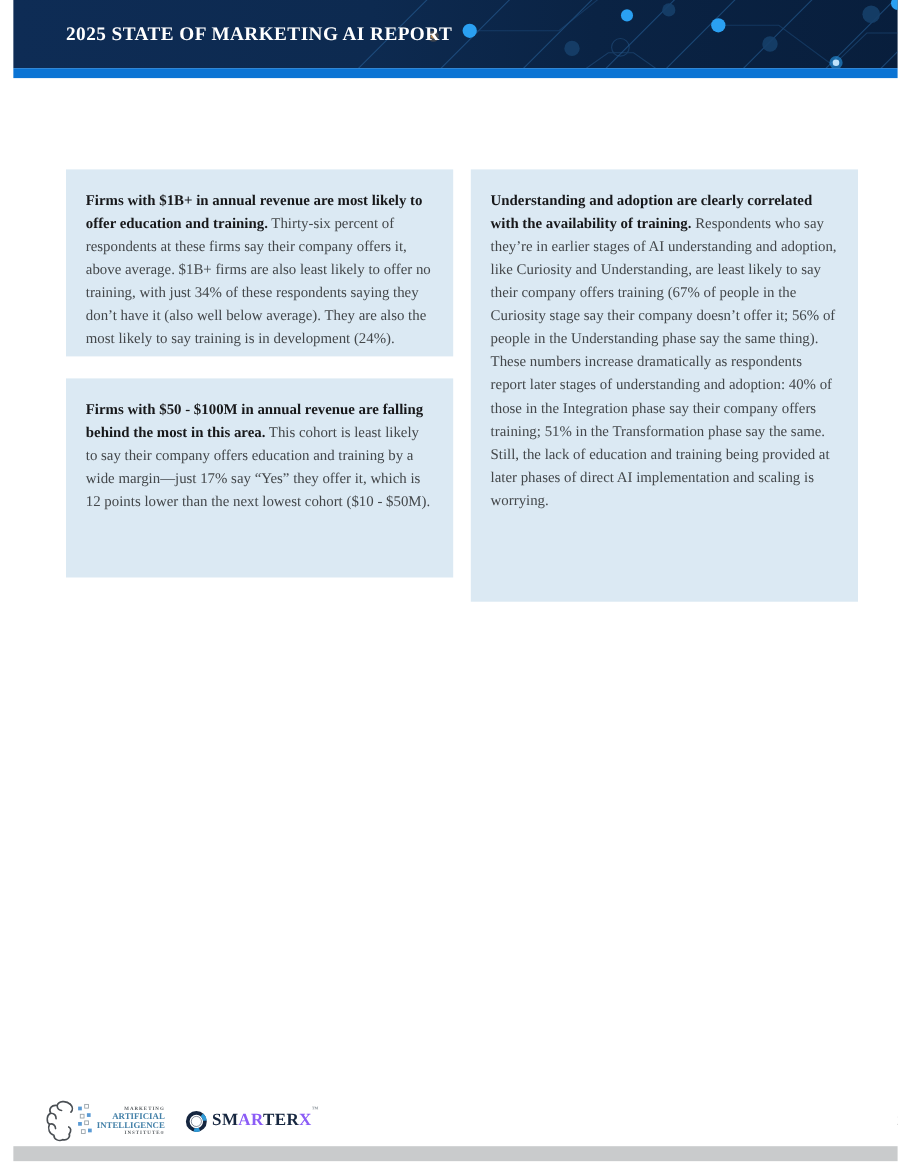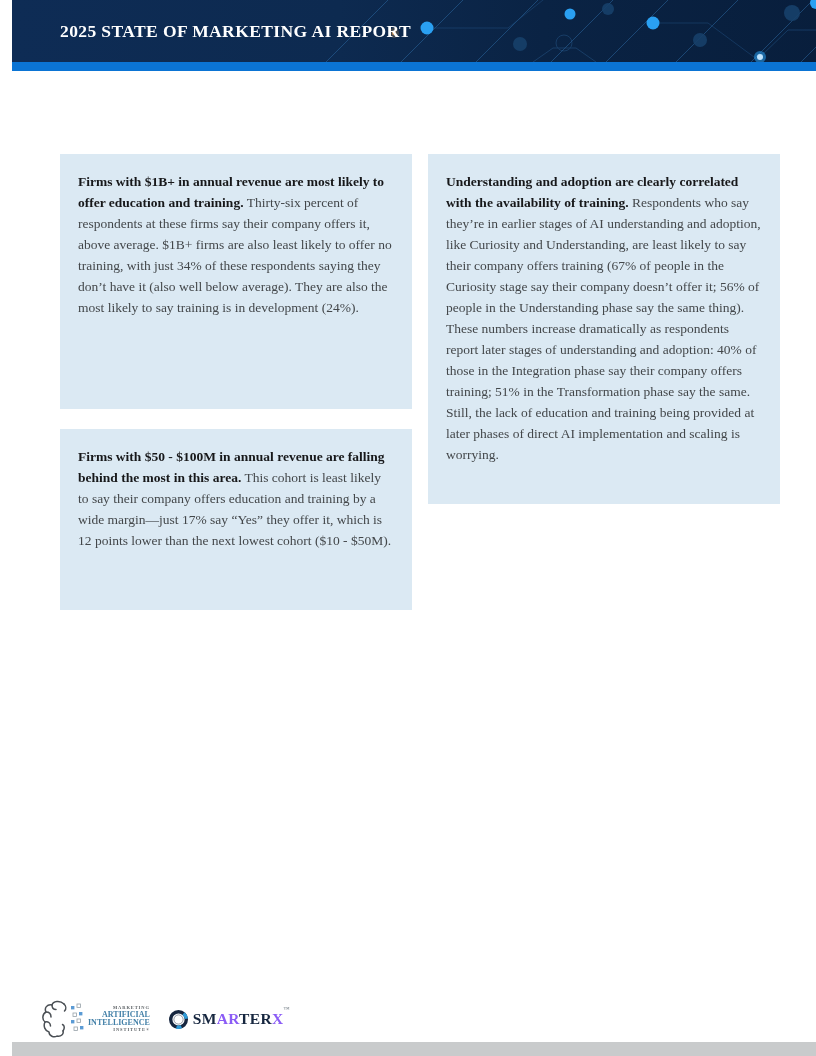--- a/index.html
+++ b/index.html
@@ -28,23 +28,23 @@
 
   
   .content { position: absolute; top: 154px; left: 48px; width: 720px; display: flex; gap: 16px; }
   .col { width: 352px; display: flex; flex-direction: column; gap: 20px; }
   .card {
     background: #dbe9f3; padding: 17px 18px; overflow: hidden;
     font-size: 13.5px; line-height: 21px; color: #43474a;
   }
   .card p { margin: 0; }
   .card strong { color: #17181a; font-weight: bold; }
-  .card-1 { height: 255px; }
+  .card-1 { height: 170px; }
   .card-2 { height: 181px; }
-  .card-3 { height: 350px; }
+  .card-3 { height: 393px; }
   .para-2 { margin-top: 21px; }
 
   
   .page-footer {
     position: absolute; left: 16px; bottom: 14px; width: 816px; height: 46px;
     display: flex; align-items: center; padding: 0 16px 0 14px;
   }
   .maii-logo { display: flex; align-items: center; gap: 2px; }
   .maii-text { text-align: right; line-height: 1; margin-left: 2px; }
   .maii-small { font-size: 4.5px; font-weight: bold; letter-spacing: 0.9px; color: #5a5f63; }

